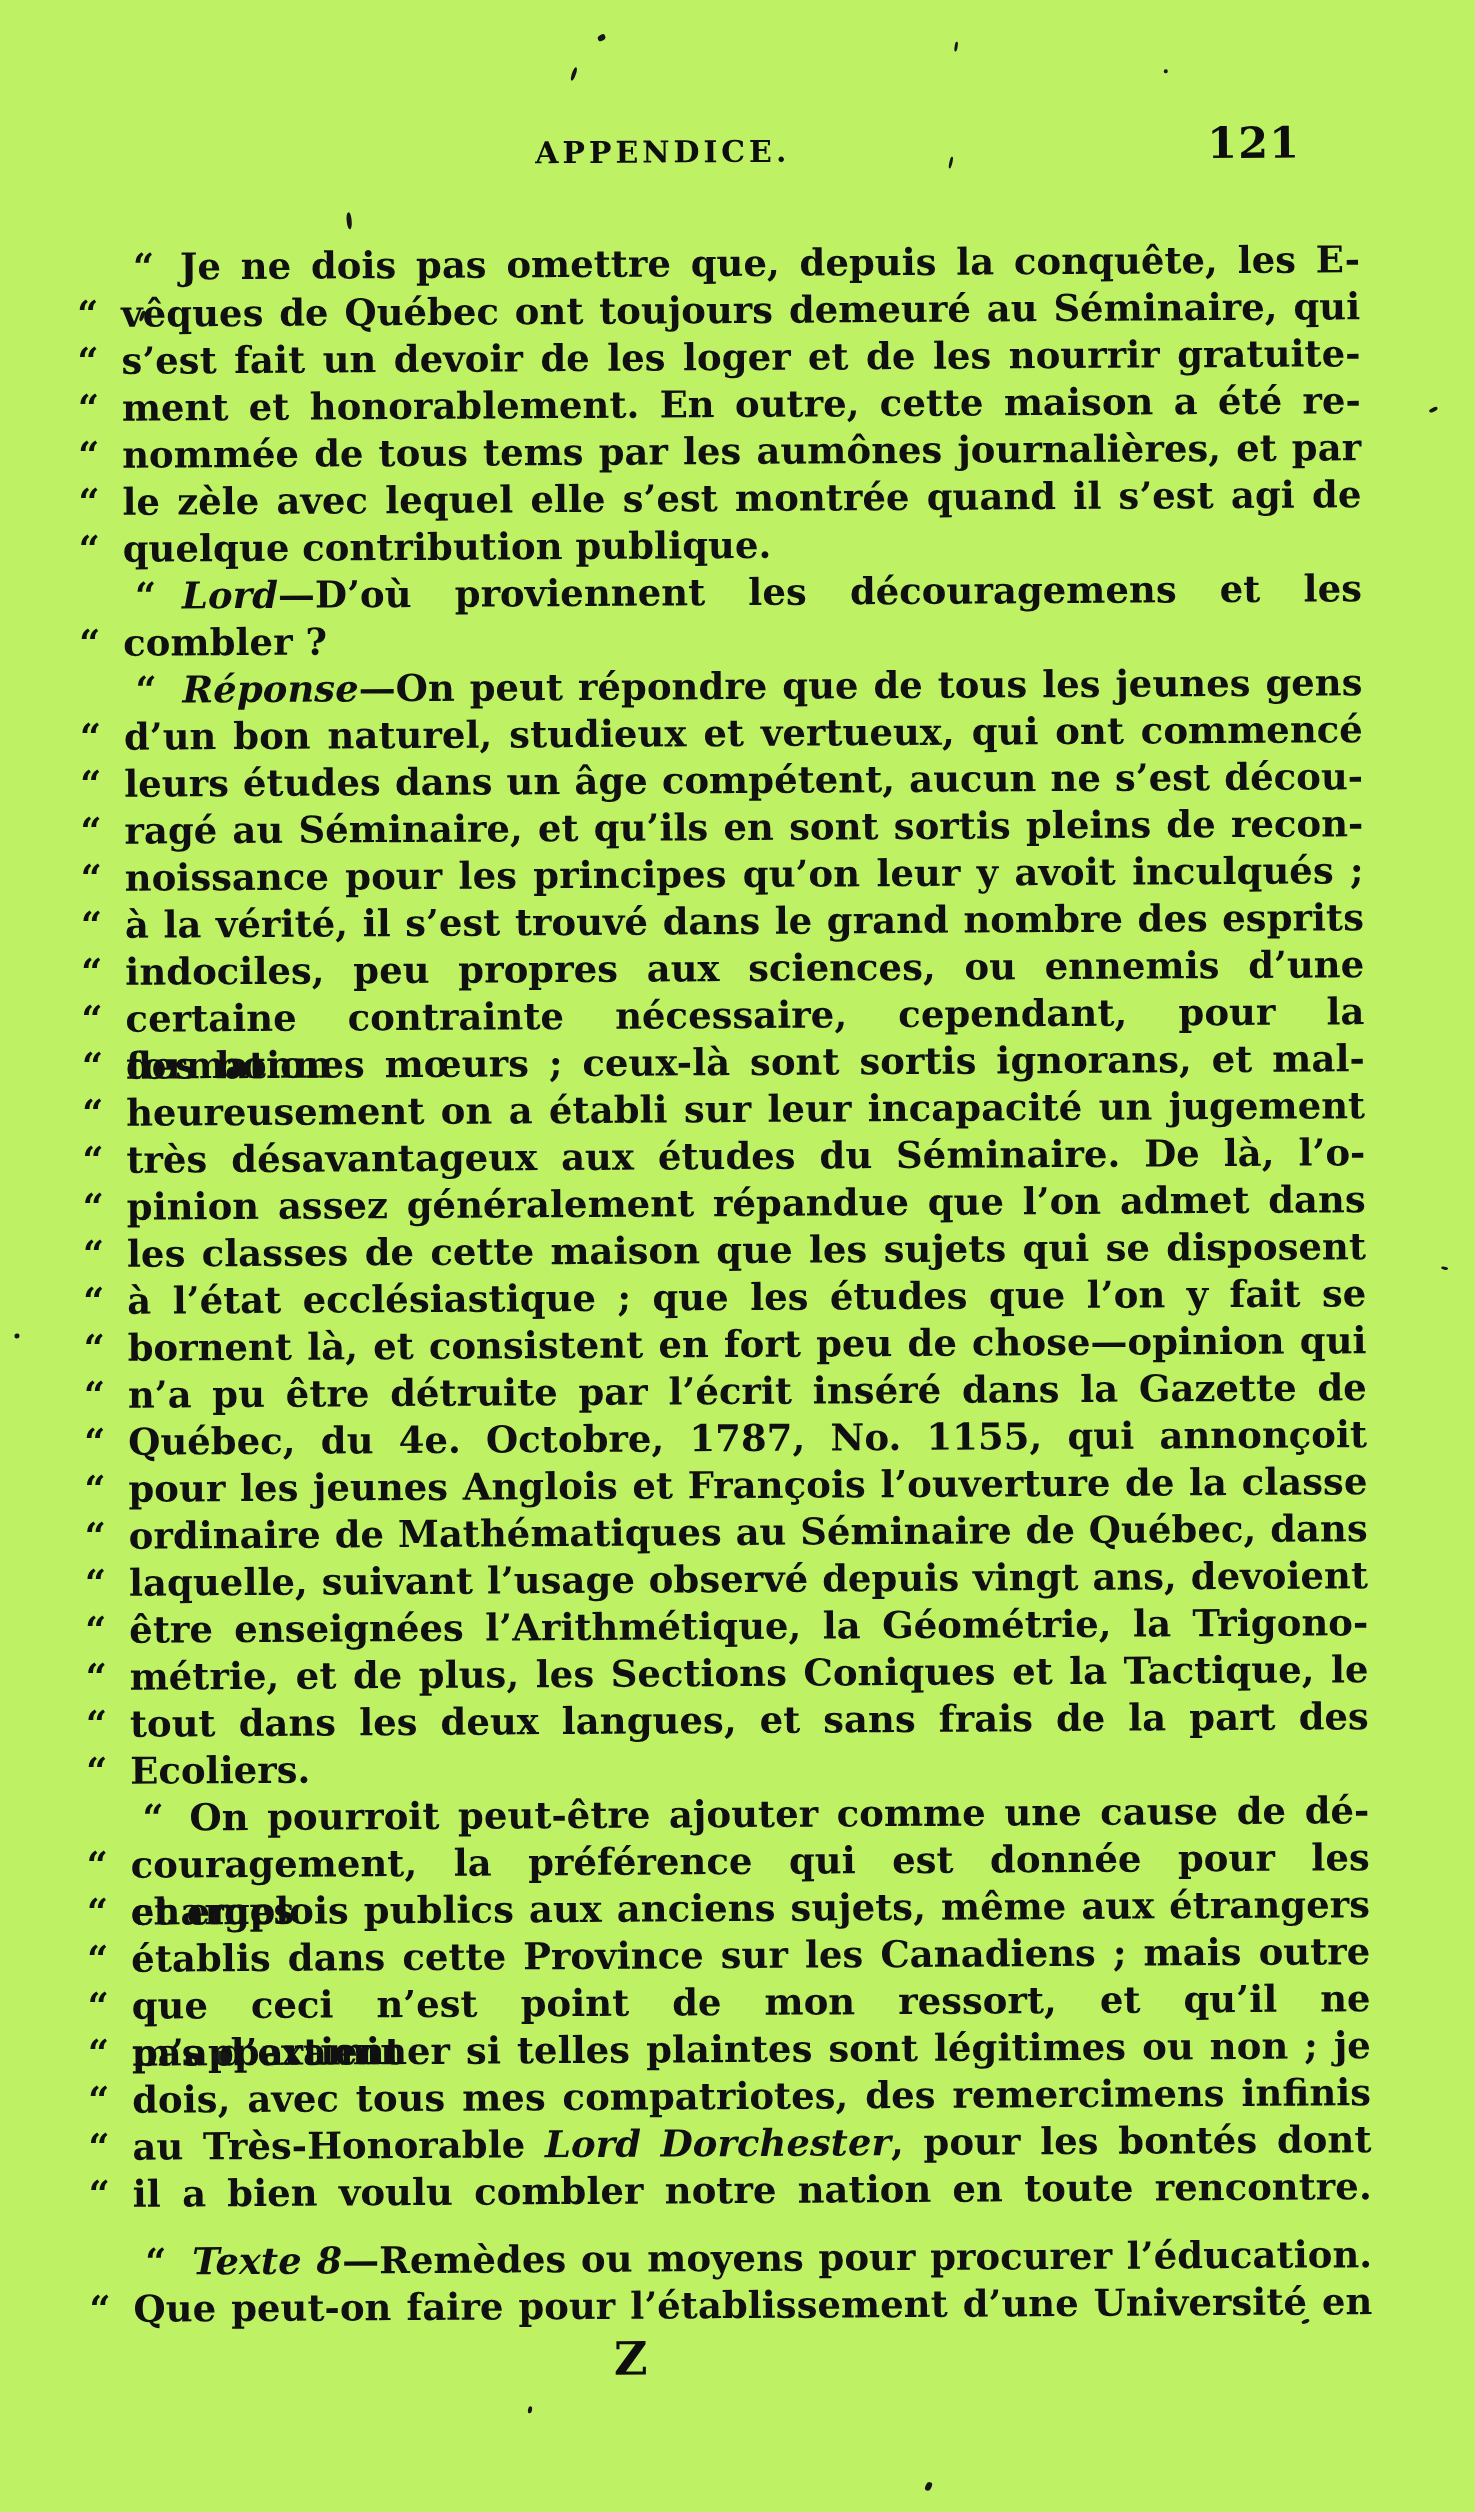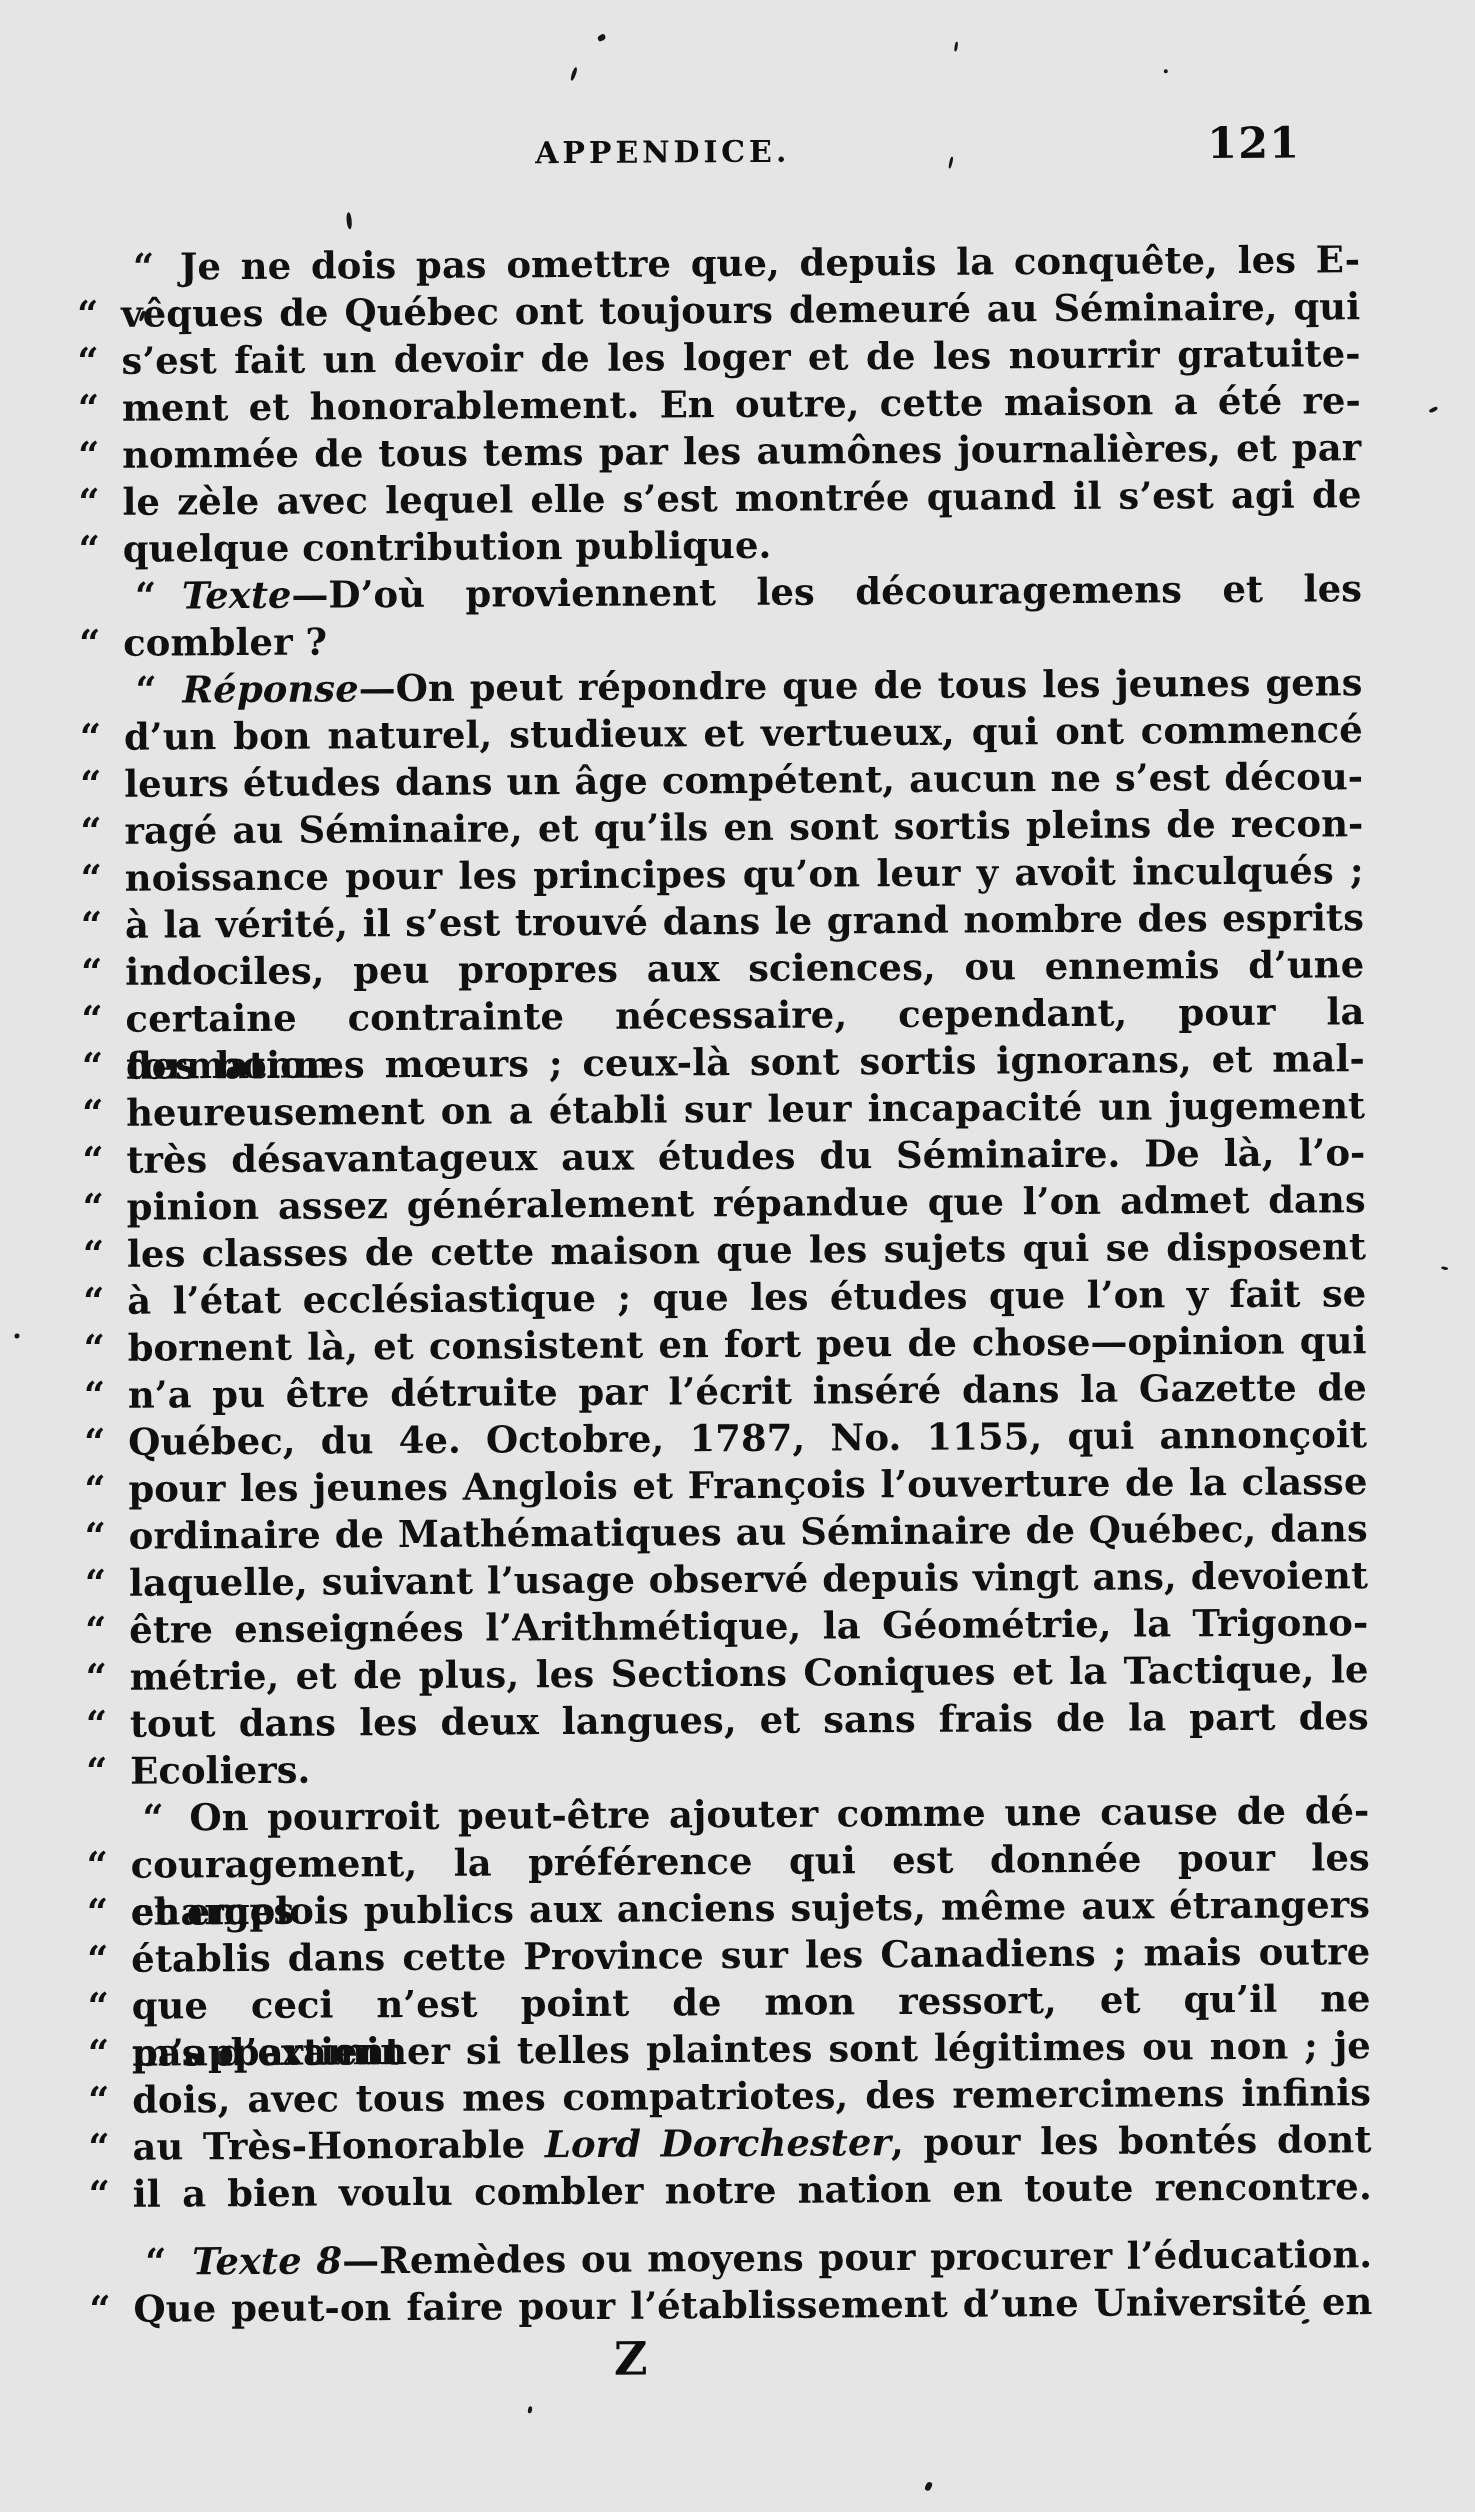--- a/index.html
+++ b/index.html
@@ -4,21 +4,21 @@
 <style>
   html, body {
     margin: 0;
     padding: 0;
     background: #ffffff;
   }
   .page {
     position: relative;
     width: 1475px;
     height: 2512px;
-    background: #e5e5e5;
+    background: #bef264;
     overflow: hidden;
     color: #0e0e0e;
     font-family: "DejaVu Serif", "Liberation Serif", serif;
   }
   .tilt {
     position: absolute;
     inset: 0;
     transform: rotate(-0.35deg);
     transform-origin: 50% 50%;
   }
@@ -139,21 +139,21 @@
         <div class="line fill">
           <span class="q">“</span>
           <span class="t"><span>le zèle avec lequel elle s’est montrée quand il s’est agi de</span></span>
         </div>
         <div class="line">
           <span class="q">“</span>
           <span class="t"><span>quelque contribution publique.</span></span>
         </div>
         <div class="line indent fill">
           <span class="q">“</span>
-          <span class="t"><i>Texte</i><span>—D’où proviennent les découragemens et les</span></span>
+          <span class="t"><i>Lord</i><span>—D’où proviennent les découragemens et les</span></span>
         </div>
         <div class="line">
           <span class="q">“</span>
           <span class="t"><span>combler ?</span></span>
         </div>
         <div class="line indent fill">
           <span class="q">“</span>
           <span class="t"><i>Réponse</i><span>—On peut répondre que de tous les jeunes gens</span></span>
         </div>
         <div class="line fill">

